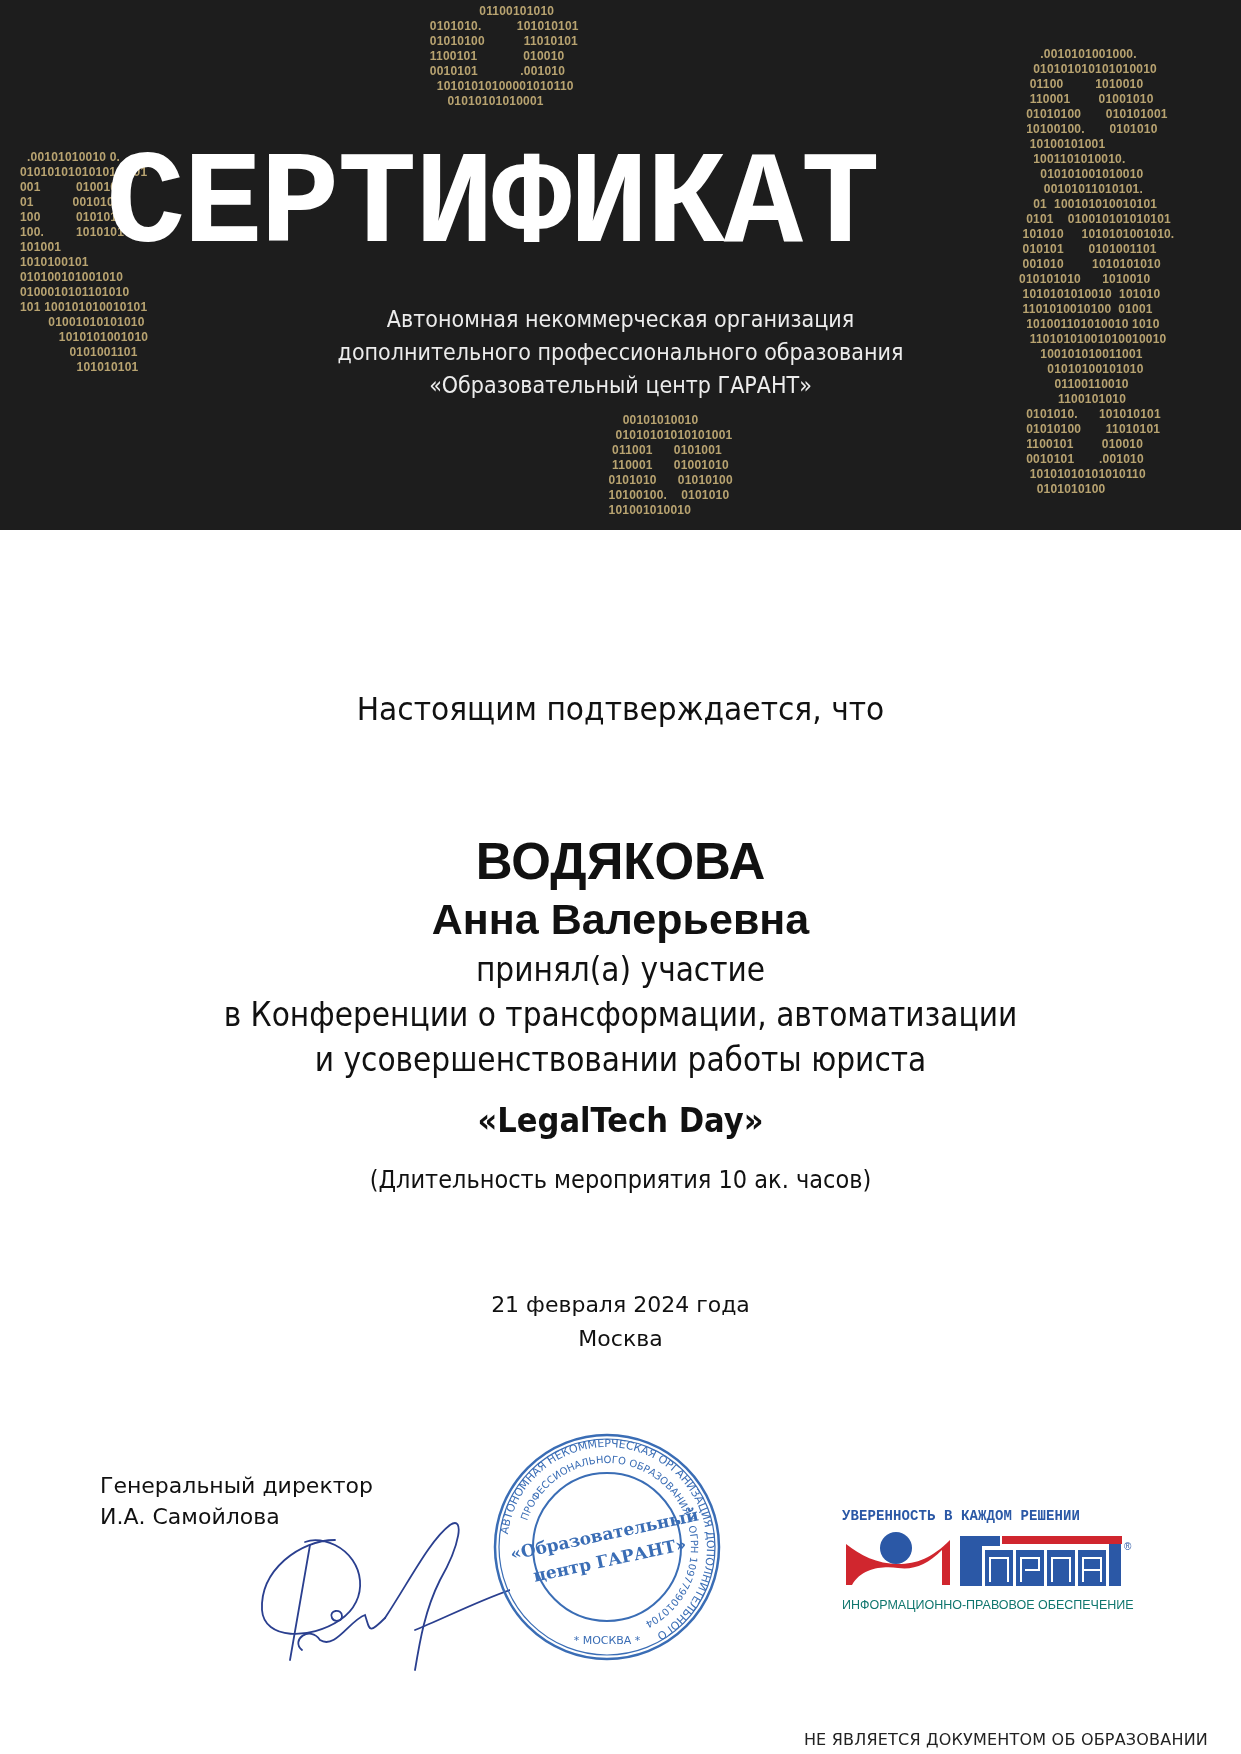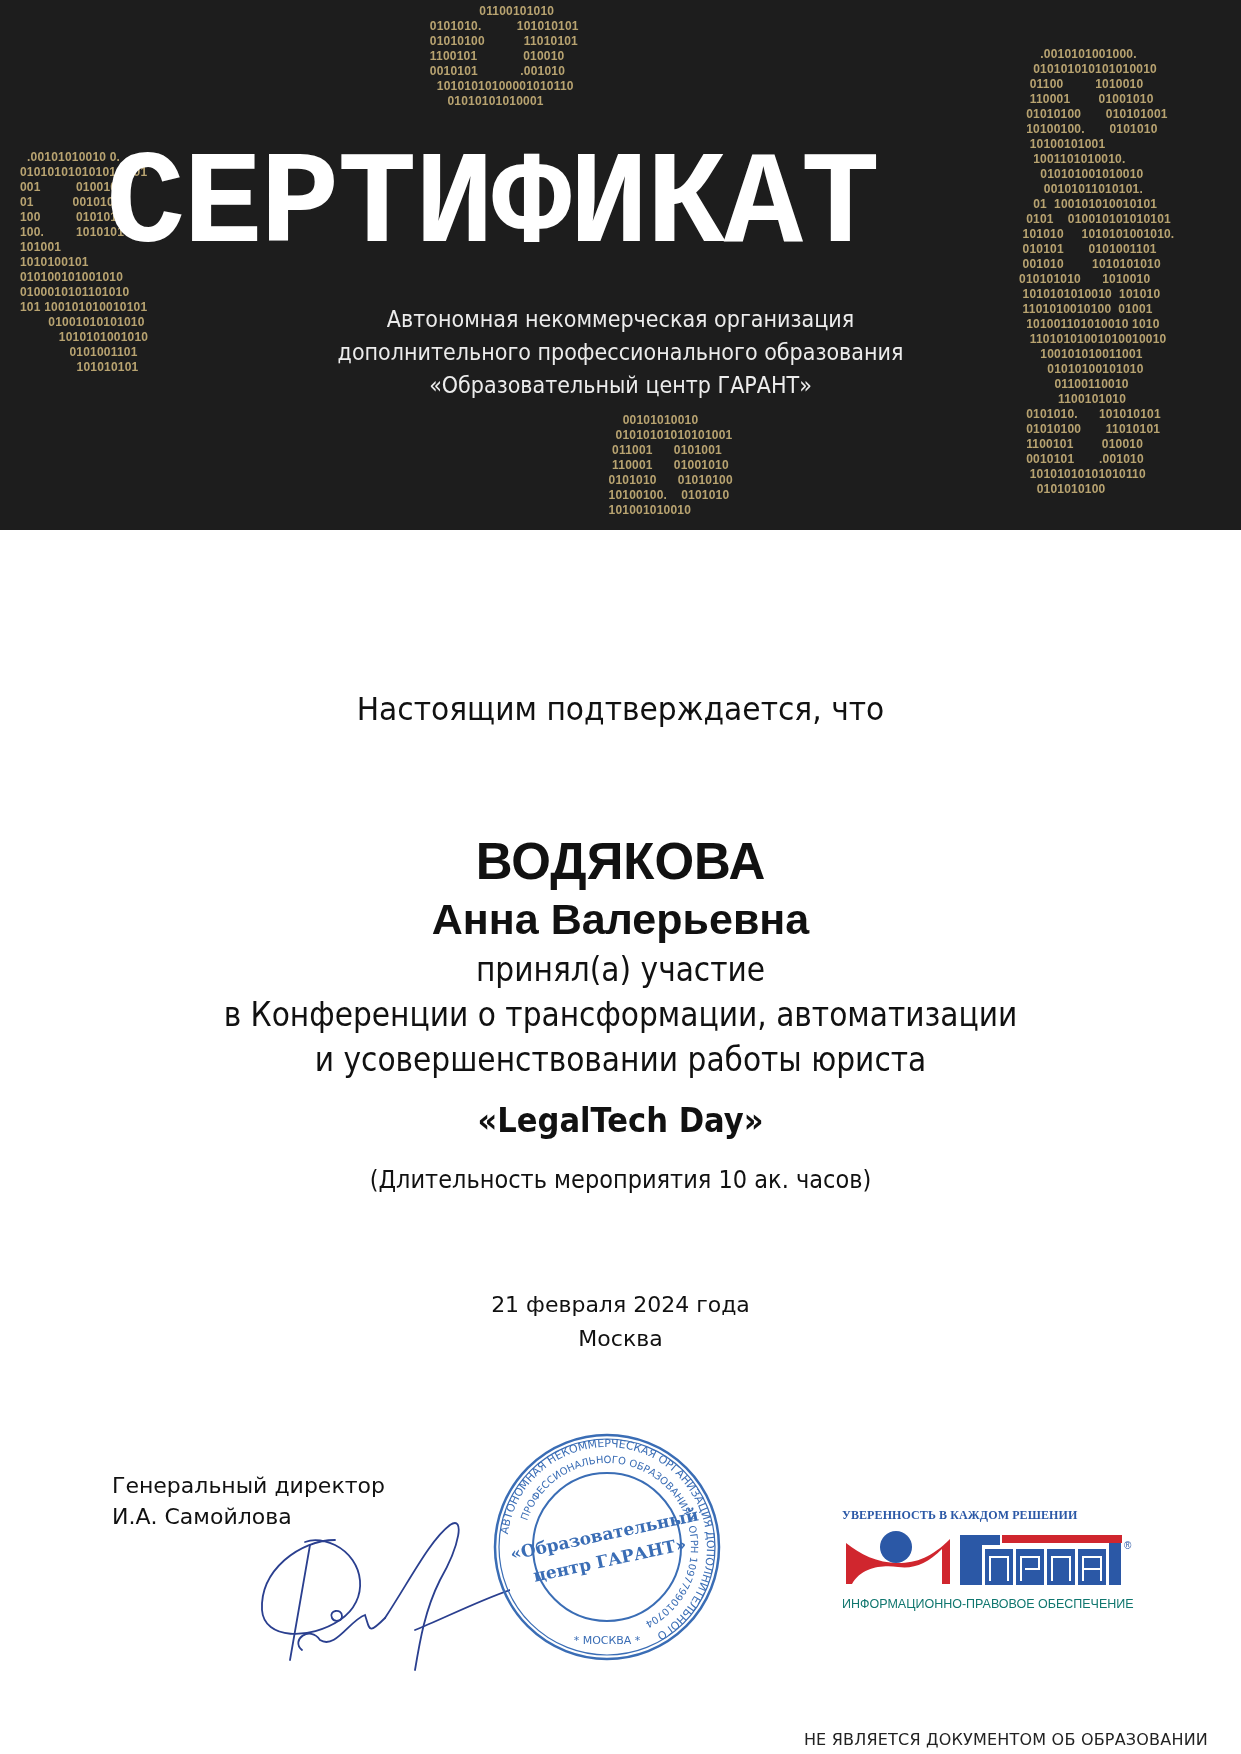--- a/index.html
+++ b/index.html
@@ -28,27 +28,27 @@
     }
     .center-block { position: absolute; left: 0; width: 1241px; text-align: center; }
     .confirm { top: 690px; font-size: 32px; transform: scaleX(0.93); }
     .surname { top: 832px; font-family: "Liberation Sans", sans-serif; font-weight: bold; font-size: 51px; }
     .given { top: 855px; font-family: "Liberation Sans", sans-serif; font-weight: bold; font-size: 43px; margin-top: 40px; }
     .participation { top: 947px; font-size: 33px; line-height: 45px; transform: scaleX(0.9); }
     .event { top: 1100px; font-size: 34px; font-weight: bold; transform: scaleX(0.9); }
     .duration { top: 1165px; font-size: 25px; transform: scaleX(0.9); }
     .date { top: 1288px; font-size: 22px; line-height: 34px; }
     .director {
-      position: absolute; left: 112px; top: 1470px; font-size: 22px; line-height: 31px;
+      position: absolute; left: 100px; top: 1470px; font-size: 22px; line-height: 31px;
     }
     .signature { position: absolute; left: 250px; top: 1500px; width: 260px; height: 180px; }
     .stamp { position: absolute; left: 492px; top: 1432px; width: 230px; height: 230px; }
     .logo { position: absolute; left: 842px; top: 1508px; width: 300px; }
     .logo .slogan {
-      font-family: Liberation Serif, serif; font-weight: bold; font-size: 12px; color: #2b58a6;
+      font-family: Liberation Mono, monospace; font-weight: bold; font-size: 14px; color: #2b58a6;
       letter-spacing: 0.1px; white-space: nowrap;
     }
     .logo .subline {
       font-family: "Liberation Sans", sans-serif; font-size: 12.5px; color: #0f766e; white-space: nowrap;
       margin-top: 4px;
     }
     .disclaimer {
       position: absolute; right: 33px; top: 1730px; font-size: 16px; letter-spacing: 0.2px;
       color: #222222; white-space: nowrap;
     }

